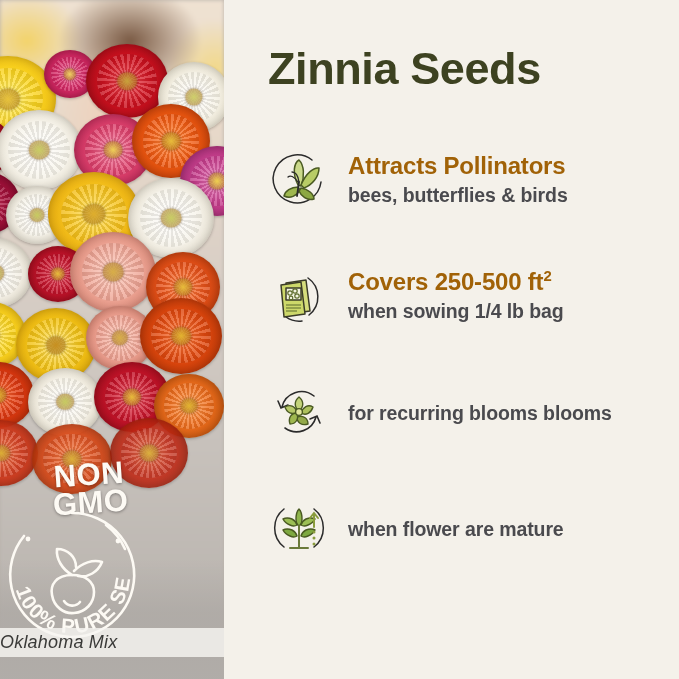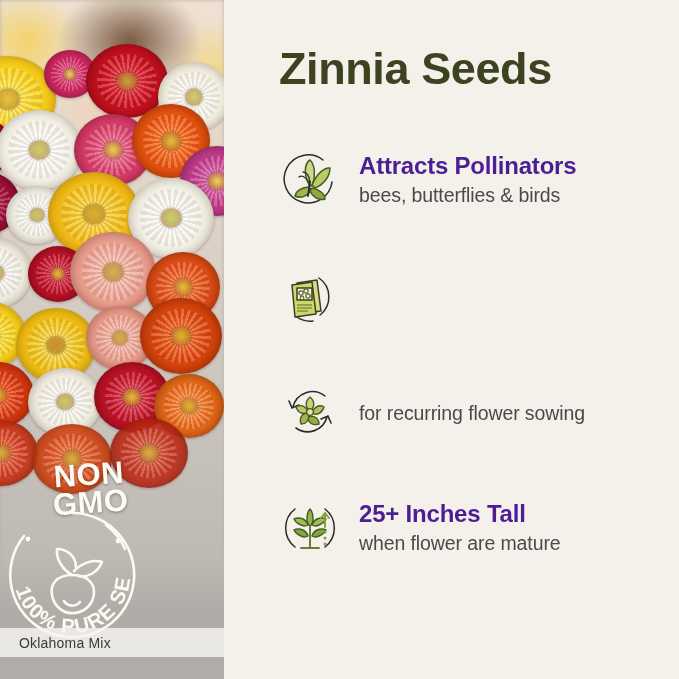--- a/index.html
+++ b/index.html
@@ -85,31 +85,31 @@
   #pure-seed-badge svg { width:100%; height:100%; display:block; }
 
   
   #caption-bar {
     position:absolute; left:0; bottom:22px;
     width:224px; height:29px;
     background:rgba(247,245,241,.82);
     display:flex; align-items:center;
   }
   #caption-text {
-    font-size:14px; color:#3a3a38;
-    padding-left:19px; letter-spacing:.2px;
+    font-style:italic; font-size:18px; color:#3a3a38;
+    letter-spacing:.2px;
   }
 
   
   #content-panel {
     position:relative;
     flex:1 1 auto;
     height:659px;
     background:#f4f1ea;
-    padding: 45px 0 0 55px;
+    padding: 45px 0 0 44px;
   }
   #page-title {
     font-size:45px; font-weight:800;
     color:#3d4221;
     letter-spacing:-.4px;
     line-height:1.06;
   }
   #page-subtitle {
     margin-top:7px;
     font-size:25px;
@@ -125,25 +125,25 @@
     margin-bottom:30px;
   }
   .feature-icon {
     flex:0 0 62px; width:62px; height:62px;
     margin-right:18px;
     position:relative;
   }
   .feature-icon svg { width:62px; height:62px; display:block; }
   .feature-text { display:flex; flex-direction:column; justify-content:center; }
   .feature-title {
-    font-size:24px; font-weight:700; color:#4c1d95;
+    font-size:24px; font-weight:700; color:#a16207;
     letter-spacing:-.2px; line-height:1.12;
   }
   .feature-sub {
-    font-size:19.5px; color:#4a4a4e; font-weight:400;
+    font-size:19.5px; color:#4a4a4e; font-weight:700;
     margin-top:4px; letter-spacing:-.1px;
   }
   .feature-title sup { font-size:.62em; vertical-align:super; }
 </style>
 </head>
 <body>
 
 <div id="page">
 
   <div id="photo-panel">
@@ -262,20 +262,24 @@
               <g fill="none" stroke="#5d6b2c" stroke-width="1.2">
                 <circle cx="22" cy="28" r="2.2"></circle>
                 <circle cx="27" cy="26" r="2.2"></circle>
                 <circle cx="29" cy="31" r="2.2"></circle>
                 <circle cx="23" cy="33" r="1.8"></circle>
               </g>
               <path d="M18 40 H 33 M18 43 H 33 M18 46 H 29" stroke="#5d6b2c" stroke-width="1.2"></path>
             </g>
           </svg>
         </div>
+        <div class="feature-text">
+          <div class="feature-title"><span>Covers 250-500 ft</span><sup>2</sup></div>
+          <div class="feature-sub">when sowing 1/4 lb bag</div>
+        </div>
       </div>
 
       <div class="feature-row">
         <div class="feature-icon">
           <svg viewBox="0 0 62 62" aria-hidden="true">
             <g fill="none" stroke="#2b2b2b" stroke-width="1.6" stroke-linecap="round">
               <path d="M14 26 A20 20 0 0 1 46 15"></path>
               <path d="M48 36 A20 20 0 0 1 17 47"></path>
               <path d="M10 20 L 13 27 L 20 24"></path>
               <path d="M52 42 L 49 35 L 42 38"></path>
@@ -284,21 +288,21 @@
               <path d="M31 16 C 36 20 36 26 31 30 C 26 26 26 20 31 16 Z" fill="#c3d37a"></path>
               <path d="M45 26 C 43 32 38 35 33 32 C 35 26 40 23 45 26 Z" fill="#aec25e"></path>
               <path d="M40 43 C 34 45 29 42 29 36 C 35 34 40 37 40 43 Z" fill="#93a94a"></path>
               <path d="M22 43 C 20 37 23 32 29 32 C 31 38 28 43 22 43 Z" fill="#9fb84f"></path>
               <path d="M17 26 C 22 23 27 25 29 31 C 24 34 19 32 17 26 Z" fill="#b7c96a"></path>
               <circle cx="31" cy="31" r="3.4" fill="#e2e79f"></circle>
             </g>
           </svg>
         </div>
         <div class="feature-text">
-          <div class="feature-sub">for recurring flower sowing</div>
+          <div class="feature-sub">for recurring blooms blooms</div>
         </div>
       </div>
 
       <div class="feature-row">
         <div class="feature-icon">
           <svg viewBox="0 0 62 62" aria-hidden="true">
             <path d="M16 12 A24 24 0 0 0 16 50" fill="none" stroke="#2b2b2b" stroke-width="1.5" stroke-linecap="round"></path>
             <path d="M46 12 A24 24 0 0 1 46 50" fill="none" stroke="#2b2b2b" stroke-width="1.5" stroke-linecap="round"></path>
             <g stroke="#4a5a22" stroke-width="1.4" stroke-linejoin="round">
               <path d="M28 22 C 28 15 31 12 31 12 C 31 12 34 15 34 22 C 34 27 31 29 31 29 C 31 29 28 27 28 22 Z" fill="#8fb44c"></path>
@@ -314,20 +318,19 @@
               <path d="M42 21 L 46 16 L 50 21" fill="none"></path>
             </g>
             <g fill="#8a9c3e">
               <circle cx="46" cy="35" r="1.5"></circle>
               <circle cx="46" cy="41" r="1.5"></circle>
               <circle cx="46" cy="47" r="1.5"></circle>
             </g>
           </svg>
         </div>
         <div class="feature-text">
-          <div class="feature-title">25+ Inches Tall</div>
           <div class="feature-sub">when flower are mature</div>
         </div>
       </div>
 
     </div>
   </div>
 </div>
 
 </body></html>

